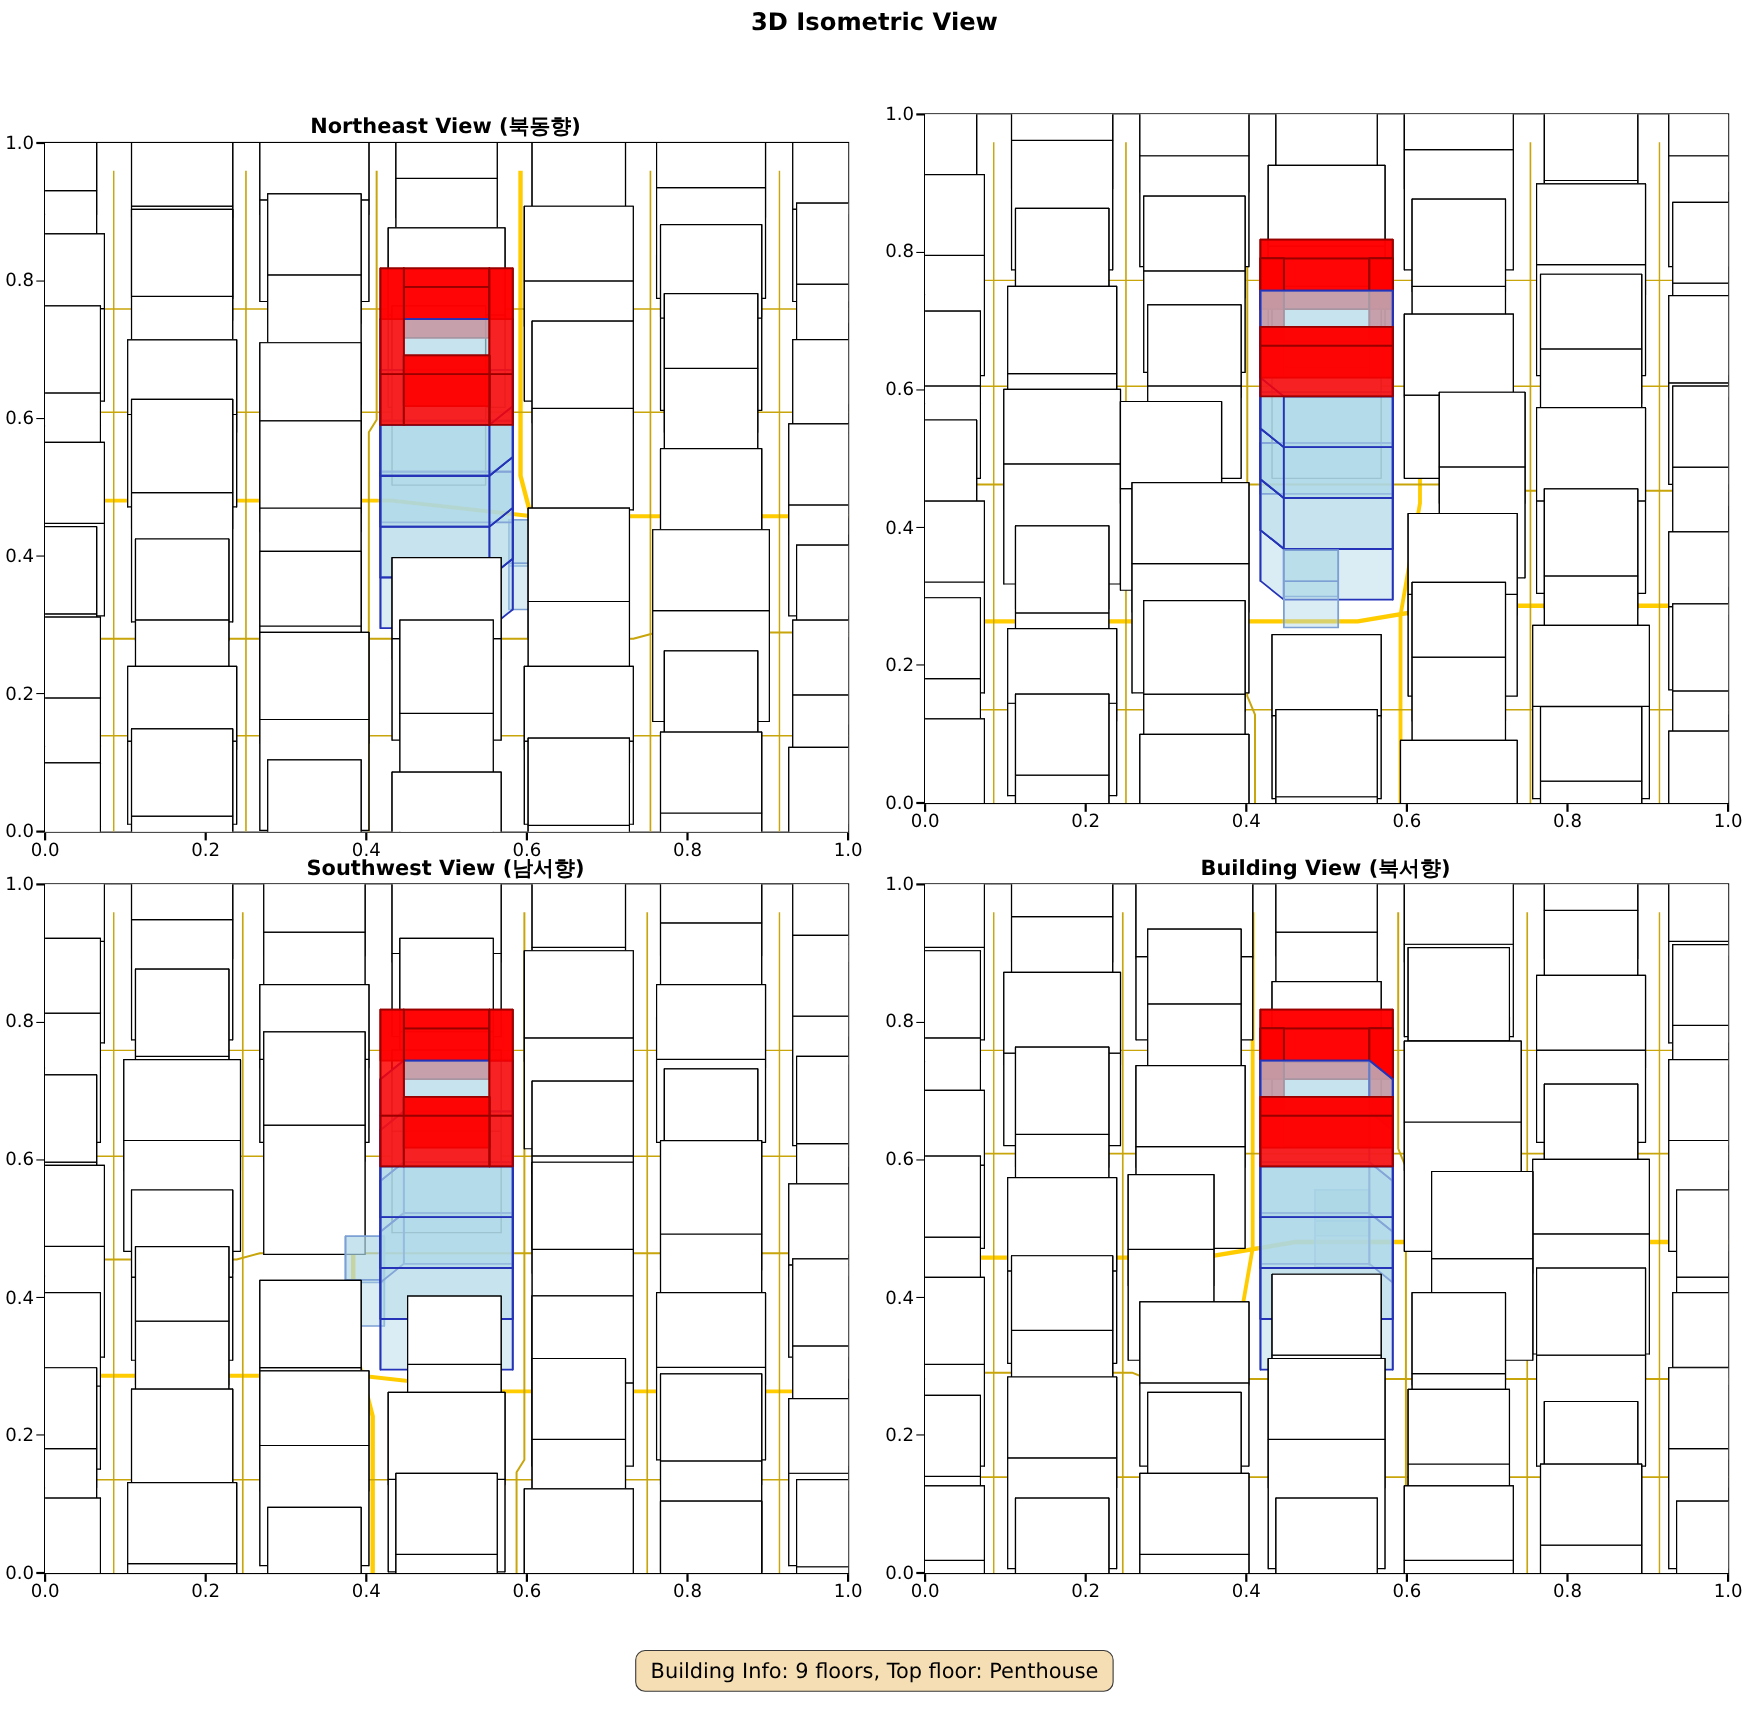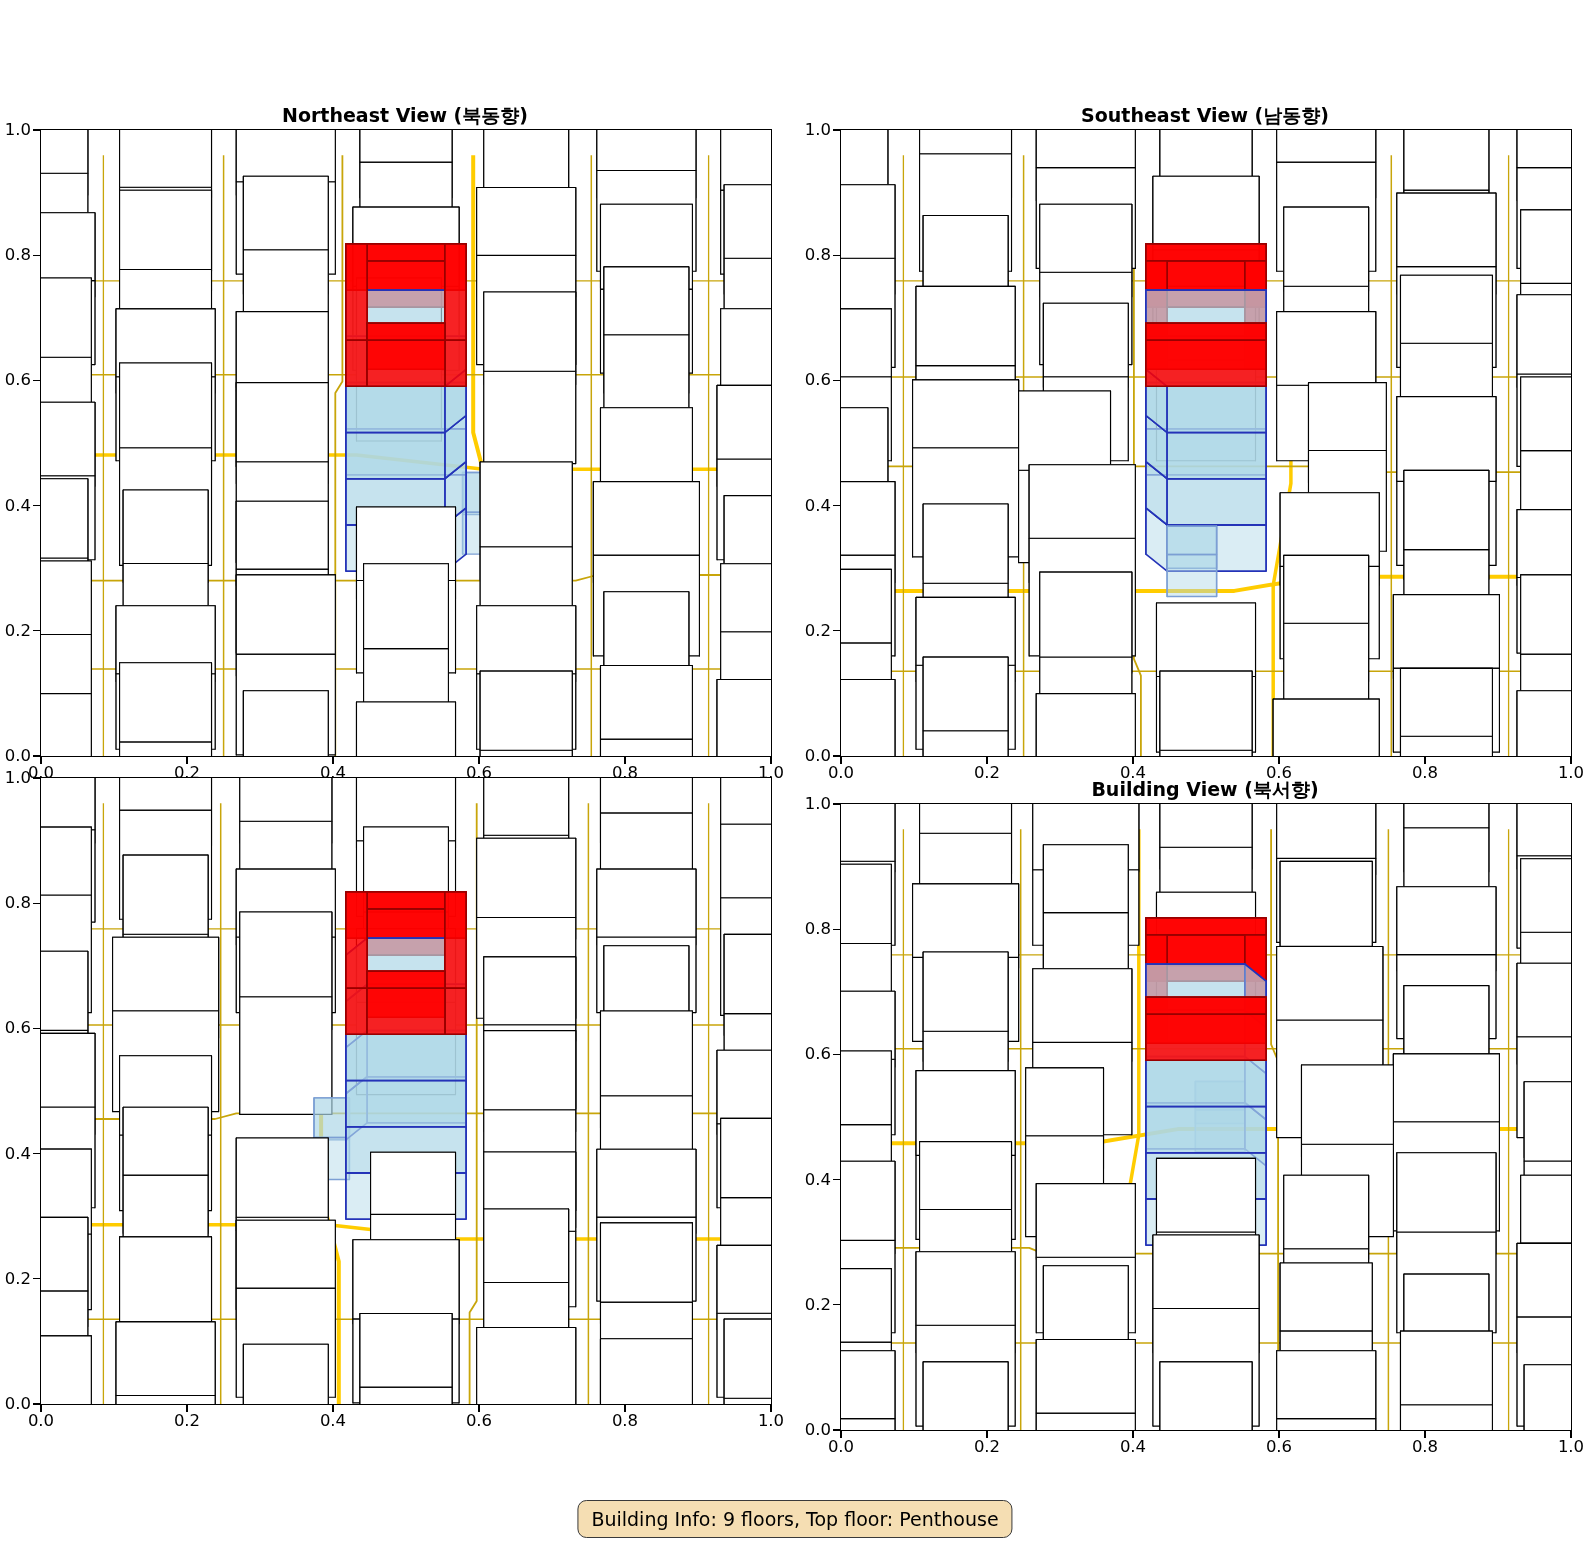--- a/index.html
+++ b/index.html
@@ -15,20 +15,21 @@
   .tmy{position:absolute;left:-8px;width:7px;height:1.2px;background:#000;}
   .tmx{position:absolute;bottom:-8px;height:7px;width:1.2px;background:#000;}
   .infobox{position:absolute;top:1500px;left:50%;transform:translateX(-50%);
     background:#F5DEB3;border:1.8px solid #3A3A3A;border-radius:9px;
     padding:7px 13px;font-size:19px;line-height:22px;white-space:nowrap;}
 </style>
 </head>
 <body>
 
 <div class="fig-title">
+  <div>3D Isometric View</div>
 </div>
 
 <div class="grid" id="subplot-grid">
     <div class="subplot">
       <div class="sp-title">Northeast View (북동향)</div>
       <div class="plotbox">
         <svg class="scene" viewBox="-365 -313 730 626">
           <polyline points="67.2,-287.7 67.2,-10.5 84.9,57.4 84.9,447.7" fill="none" stroke="#FFCC00" stroke-width="4" stroke-linejoin="round"></polyline>
           <polyline points="459.6,26.3 77.8,26.3 -49.5,12.1 -459.6,12.1" fill="none" stroke="#FFCC00" stroke-width="3.5" stroke-linejoin="round"></polyline>
           <polyline points="-63.6,-287.7 -63.6,-61.4 -70.7,-50.1 -70.7,447.7" fill="none" stroke="#C8A50A" stroke-width="1.8" stroke-linejoin="round"></polyline>
@@ -346,21 +347,20 @@
         <span class="xtl" style="left: 80%;">0.8</span>
         <span class="tmy" style="bottom: calc(80% - 0.6px);"></span>
         <span class="tmx" style="left: calc(80% - 0.6px);"></span>
         <span class="ytl" style="bottom: calc(100% - 10px);">1.0</span>
         <span class="xtl" style="left: 100%;">1.0</span>
         <span class="tmy" style="bottom: calc(100% - 0.6px);"></span>
         <span class="tmx" style="left: calc(100% - 0.6px);"></span>
       </div>
     </div>
     <div class="subplot">
-      <div class="sp-title">Southeast View (남동향)</div>
       <div class="plotbox">
         <svg class="scene" viewBox="-365 -313 730 626">
           <polyline points="459.6,133.7 113.1,133.7 28.3,147.9 -459.6,147.9" fill="none" stroke="#FFCC00" stroke-width="4" stroke-linejoin="round"></polyline>
           <polyline points="67.2,447.7 67.2,142.2 84.9,40.4 84.9,-287.7" fill="none" stroke="#FFCC00" stroke-width="3.5" stroke-linejoin="round"></polyline>
           <polyline points="459.6,29.1 176.8,29.1 162.6,23.4 -459.6,23.4" fill="none" stroke="#C8A50A" stroke-width="1.8" stroke-linejoin="round"></polyline>
           <polyline points="-65.1,447.7 -65.1,232.7 -72.1,215.8 -72.1,-287.7" fill="none" stroke="#C8A50A" stroke-width="1.8" stroke-linejoin="round"></polyline>
           <polyline points="459.6,-65.9 -459.6,-65.9" fill="none" stroke="#C8A50A" stroke-width="1.5" stroke-linejoin="round"></polyline>
           <polyline points="-182.4,447.7 -182.4,-287.7" fill="none" stroke="#C8A50A" stroke-width="1.5" stroke-linejoin="round"></polyline>
           <polyline points="459.6,228.2 -459.6,228.2" fill="none" stroke="#C8A50A" stroke-width="1.5" stroke-linejoin="round"></polyline>
           <polyline points="185.3,447.7 185.3,-287.7" fill="none" stroke="#C8A50A" stroke-width="1.5" stroke-linejoin="round"></polyline>
@@ -673,20 +673,21 @@
         <span class="xtl" style="left: 80%;">0.8</span>
         <span class="tmy" style="bottom: calc(80% - 0.6px);"></span>
         <span class="tmx" style="left: calc(80% - 0.6px);"></span>
         <span class="ytl" style="bottom: calc(100% - 10px);">1.0</span>
         <span class="xtl" style="left: 100%;">1.0</span>
         <span class="tmy" style="bottom: calc(100% - 0.6px);"></span>
         <span class="tmx" style="left: calc(100% - 0.6px);"></span>
       </div>
     </div>
     <div class="subplot">
+      <div class="sp-title">Southwest View (남서향)</div>
       <div class="plotbox">
         <svg class="scene" viewBox="-365 -313 730 626">
           <polyline points="-67.2,447.7 -67.2,170.5 -84.9,102.6 -84.9,-287.7" fill="none" stroke="#FFCC00" stroke-width="4" stroke-linejoin="round"></polyline>
           <polyline points="-459.6,133.7 -77.8,133.7 49.5,147.9 459.6,147.9" fill="none" stroke="#FFCC00" stroke-width="3.5" stroke-linejoin="round"></polyline>
           <polyline points="63.6,447.7 63.6,221.4 70.7,210.1 70.7,-287.7" fill="none" stroke="#C8A50A" stroke-width="1.8" stroke-linejoin="round"></polyline>
           <polyline points="-459.6,28.0 -190.9,28.0 -169.7,22.3 459.6,22.3" fill="none" stroke="#C8A50A" stroke-width="1.8" stroke-linejoin="round"></polyline>
           <polyline points="182.4,447.7 182.4,-287.7" fill="none" stroke="#C8A50A" stroke-width="1.5" stroke-linejoin="round"></polyline>
           <polyline points="-459.6,-65.9 459.6,-65.9" fill="none" stroke="#C8A50A" stroke-width="1.5" stroke-linejoin="round"></polyline>
           <polyline points="-185.3,447.7 -185.3,-287.7" fill="none" stroke="#C8A50A" stroke-width="1.5" stroke-linejoin="round"></polyline>
           <polyline points="-459.6,228.2 459.6,228.2" fill="none" stroke="#C8A50A" stroke-width="1.5" stroke-linejoin="round"></polyline>

